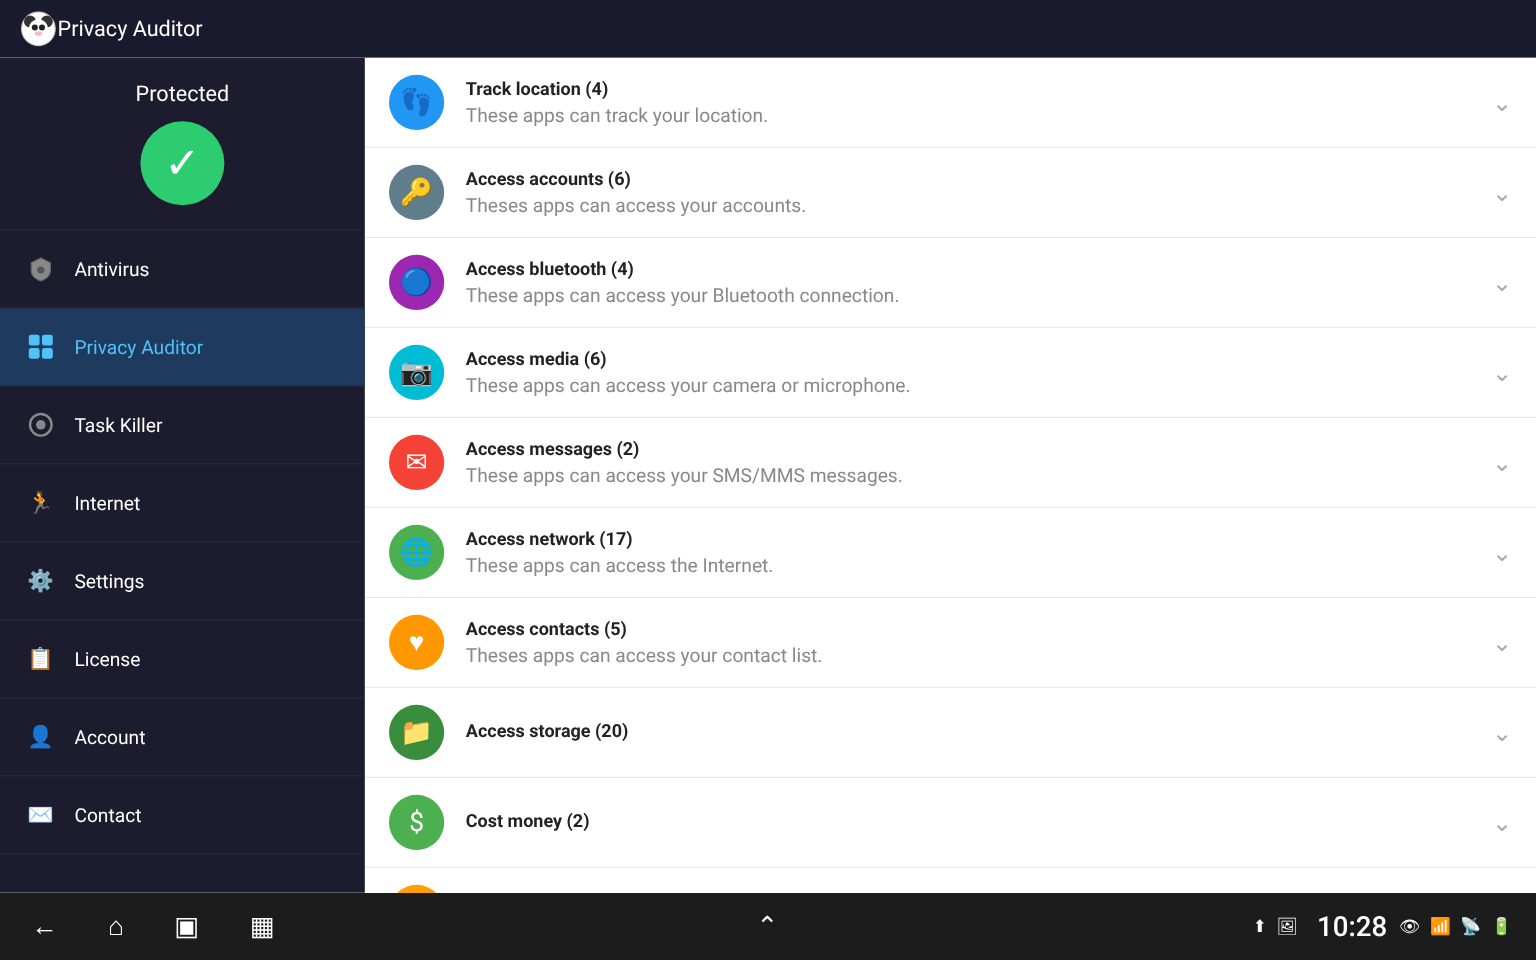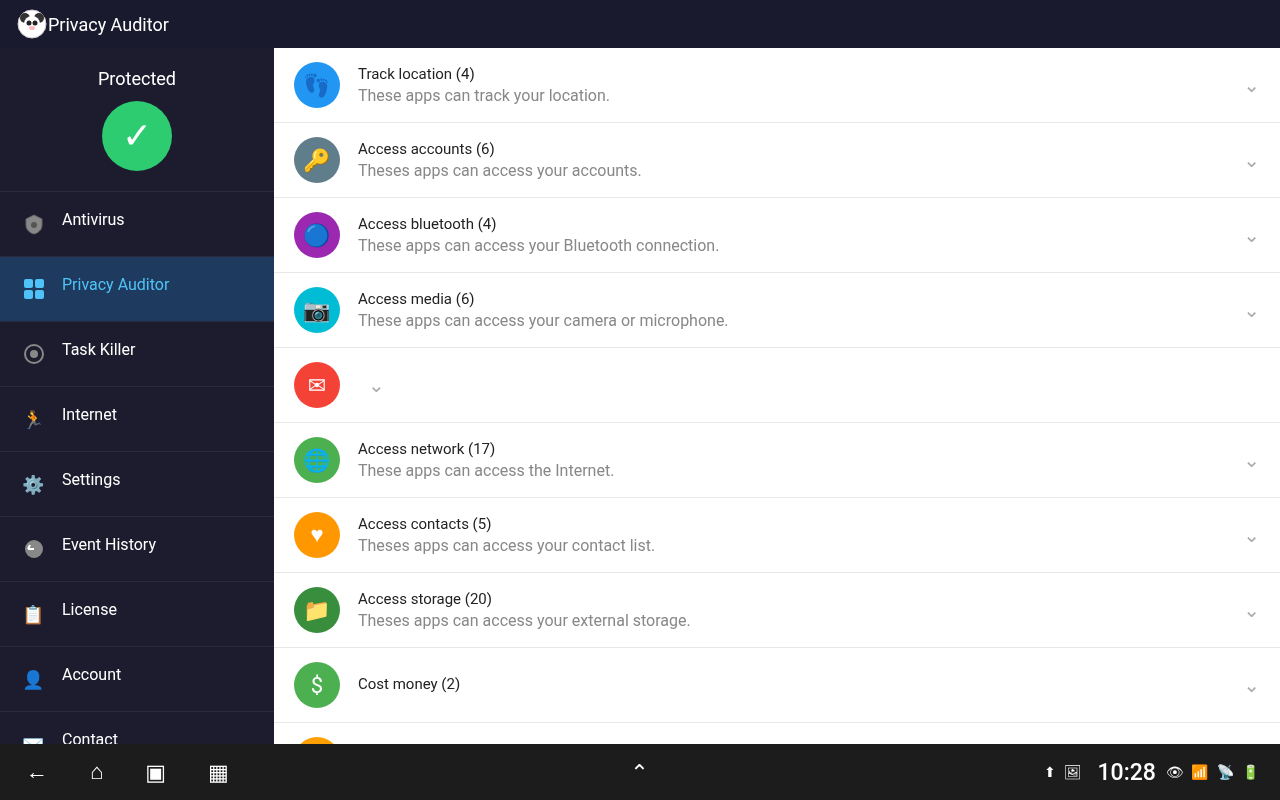--- a/index.html
+++ b/index.html
@@ -30,21 +30,21 @@
 
     
     #main {
       display: flex;
       flex: 1;
       overflow: hidden;
     }
 
     
     #sidebar {
-      width: 274px;
+      width: 304px;
       background: #1c1c2e;
       display: flex;
       flex-direction: column;
       overflow-y: auto;
       flex-shrink: 0;
     }
 
     #status-area {
       display: flex;
       flex-direction: column;
@@ -70,20 +70,21 @@
     }
 
     #status-circle .checkmark {
       color: white;
       font-size: 36px;
       line-height: 1;
     }
 
     .nav-item {
       display: flex;
+      align-items: center;
       padding: 18px 20px;
       cursor: pointer;
       border-bottom: 1px solid #2a2a3e;
       transition: background 0.15s;
     }
     .nav-item.active {
       background: #1e3a5f;
     }
     .nav-item .nav-icon {
       width: 28px;
@@ -133,21 +134,21 @@
       font-size: 22px;
       color: white;
     }
 
     .perm-text {
       flex: 1;
     }
     .perm-title {
       font-size: 15px;
       color: #222;
-      font-weight: 400;
+      font-weight: 700;
       margin-bottom: 3px;
     }
     .perm-desc {
       font-size: 16px;
       color: #888;
     }
 
     .chevron {
       color: #aaa;
       font-size: 20px;
@@ -268,30 +269,20 @@
         </div>
         <div class="nav-item">
           <span class="nav-icon">🏃</span>
           <span class="nav-label">Internet</span>
         </div>
         <div class="nav-item">
           <span class="nav-icon">⚙️</span>
           <span class="nav-label">Settings</span>
         </div>
         <div class="nav-item">
-          <span class="nav-icon">
-            <svg width="22" height="22" viewBox="0 0 22 22" xmlns="http://www.w3.org/2000/svg">
-        <circle cx="11" cy="11" r="9" fill="#888"></circle>
-        <path d="M11 11L5 11" stroke="white" stroke-width="2"></path>
-        <path d="M7 7L5 11" stroke="white" stroke-width="2"></path>
-      </svg>
-          </span>
-          <span class="nav-label">Event History</span>
-        </div>
-        <div class="nav-item">
           <span class="nav-icon">📋</span>
           <span class="nav-label">License</span>
         </div>
         <div class="nav-item">
           <span class="nav-icon">👤</span>
           <span class="nav-label">Account</span>
         </div>
         <div class="nav-item">
           <span class="nav-icon">✉️</span>
           <span class="nav-label">Contact</span>
@@ -328,20 +319,24 @@
         <div class="permission-row">
           <div class="perm-icon" style="background-color: rgb(0, 188, 212);">📷</div>
           <div class="perm-text">
             <div class="perm-title">Access media (6)</div>
             <div class="perm-desc">These apps can access your camera or microphone.</div>
           </div>
           <span class="chevron">⌄</span>
         </div>
         <div class="permission-row">
           <div class="perm-icon" style="background-color: rgb(244, 67, 54);">✉</div>
+          <div class="perm-text">
+            <div class="perm-title">Access messages (2)</div>
+            <div class="perm-desc">These apps can access your SMS/MMS messages.</div>
+          </div>
           <span class="chevron">⌄</span>
         </div>
         <div class="permission-row">
           <div class="perm-icon" style="background-color: rgb(76, 175, 80);">🌐</div>
           <div class="perm-text">
             <div class="perm-title">Access network (17)</div>
             <div class="perm-desc">These apps can access the Internet.</div>
           </div>
           <span class="chevron">⌄</span>
         </div>
@@ -350,21 +345,20 @@
           <div class="perm-text">
             <div class="perm-title">Access contacts (5)</div>
             <div class="perm-desc">Theses apps can access your contact list.</div>
           </div>
           <span class="chevron">⌄</span>
         </div>
         <div class="permission-row">
           <div class="perm-icon" style="background-color: rgb(56, 142, 60);">📁</div>
           <div class="perm-text">
             <div class="perm-title">Access storage (20)</div>
-            <div class="perm-desc">Theses apps can access your external storage.</div>
           </div>
           <span class="chevron">⌄</span>
         </div>
         <div class="permission-row">
           <div class="perm-icon" style="background-color: rgb(76, 175, 80);">$</div>
           <div class="perm-text">
             <div class="perm-title">Cost money (2)</div>
           </div>
           <span class="chevron">⌄</span>
         </div>

